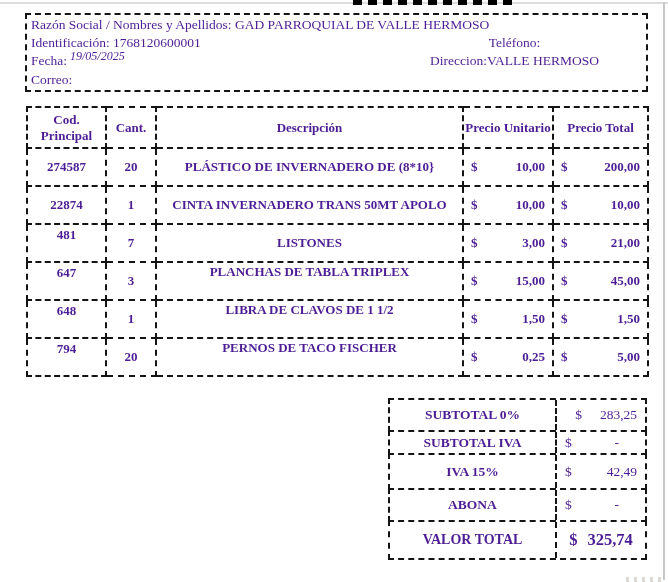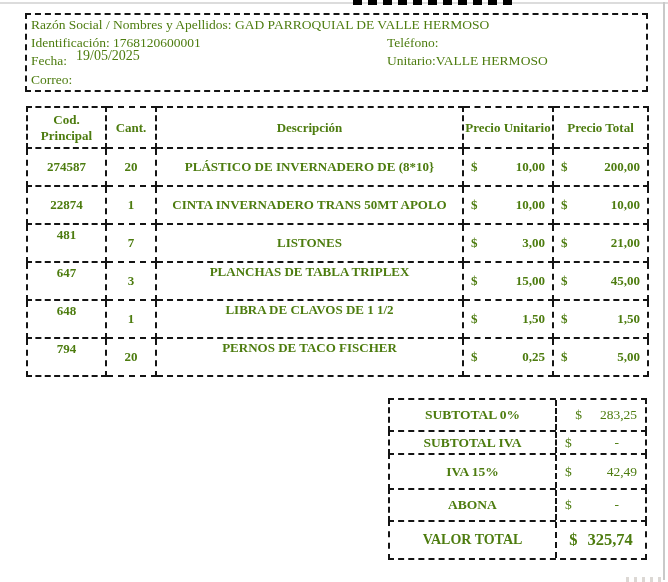--- a/index.html
+++ b/index.html
@@ -1,18 +1,18 @@
 <!DOCTYPE html>
 <html><head>
 <meta charset="utf-8">
 <style>
   html,body{margin:0;padding:0;background:#fff;}
   .page{
     position:relative;width:668px;height:582px;background:#ffffff;
-    font-family:"Liberation Serif","DejaVu Serif",serif;color:#4d7c0f;
+    font-family:"Liberation Serif","DejaVu Serif",serif;color:#4c1d95;
     overflow:hidden;
   }
   
   .page-top-edge{position:absolute;top:2px;left:0;width:668px;height:2px;background:#dcdcdc;}
   .page-right-edge{position:absolute;top:2px;right:3px;width:2px;height:578px;background:#c9c9c9;}
   
   .top-fragment{
     position:absolute;left:353px;top:0;width:160px;height:5px;
     background:repeating-linear-gradient(90deg,#000 0 9px,transparent 9px 15px);
   }
@@ -23,22 +23,22 @@
   }
 
   
   .header-box{
     position:absolute;left:25px;top:13px;width:623px;height:79px;
     box-sizing:border-box;border:2px dashed #141414;
     padding:1px 4px;font-size:13.5px;line-height:18.2px;white-space:nowrap;
   }
   .h-row{display:flex;}
   .h-left{width:356px;}
-  .h-right{flex:1;}
-  .date-sup{font-size:14px;position:relative;top:-5px;margin-left:9px;}
+  .h-right{flex:1;text-align:center;}
+  .date-sup{font-size:12px;position:relative;top:-5px;margin-left:3px;font-style:italic;}
 
   
   table.items{
     position:absolute;left:26px;top:106px;width:621px;
     border-collapse:collapse;table-layout:fixed;font-size:13px;
   }
   table.items th,table.items td{
     border:2px dashed #141414;text-align:center;padding:0;overflow:hidden;
   }
   table.items col.c-code{width:79px;}
@@ -84,21 +84,21 @@
   <div class="header-box">
     <div class="h-row">
       <span>Razón Social / Nombres y Apellidos:</span>&nbsp;<span>GAD PARROQUIAL DE VALLE HERMOSO</span>
     </div>
     <div class="h-row">
       <span class="h-left"><span>Identificación:</span> <span>1768120600001</span></span>
       <span class="h-right"><span>Teléfono:</span></span>
     </div>
     <div class="h-row">
       <span class="h-left"><span>Fecha:</span><span class="date-sup">19/05/2025</span></span>
-      <span class="h-right"><span>Unitario:</span><span>VALLE HERMOSO</span></span>
+      <span class="h-right"><span>Direccion:</span><span>VALLE HERMOSO</span></span>
     </div>
     <div class="h-row">
       <span>Correo:</span>
     </div>
   </div>
 
   <table class="items">
     <colgroup>
       <col class="c-code">
         <col class="c-qty">

